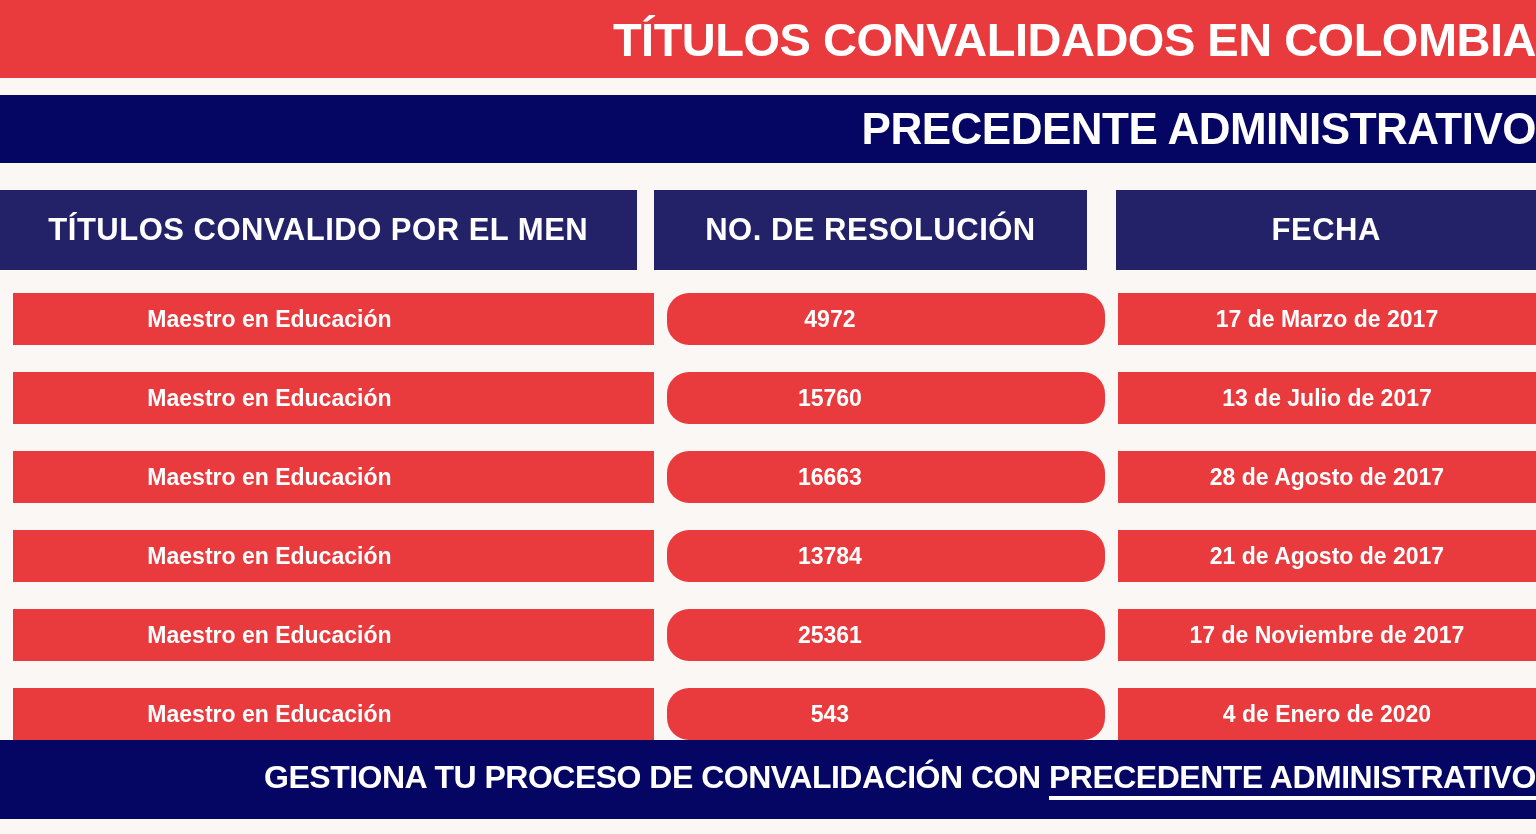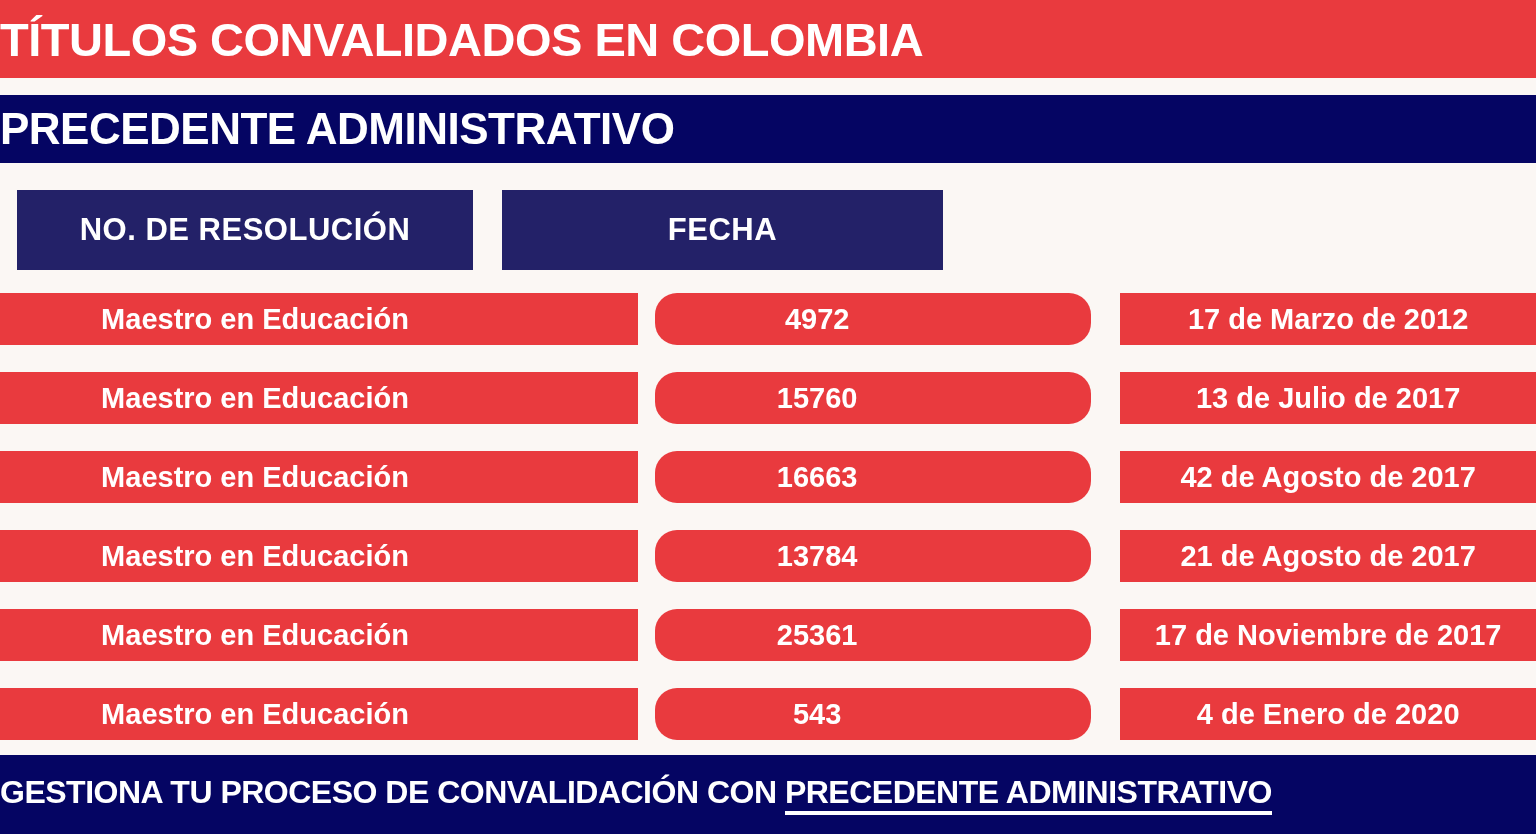--- a/index.html
+++ b/index.html
@@ -4,21 +4,21 @@
 <style>
   * { box-sizing: border-box; margin: 0; padding: 0; }
   html, body { width: 1536px; height: 834px; }
   body {
     background: #fbf7f4;
     font-family: "Liberation Sans", "DejaVu Sans", sans-serif;
     font-weight: bold;
     overflow: hidden;
   }
   .banner {
-    display: flex; align-items: center; justify-content: flex-start;
+    display: flex; align-items: center; justify-content: flex-end;
     color: #ffffff; text-align: center;
   }
   .banner-red {
     height: 78px;
     background: var(--red, #e93a3e);
     font-size: 47px;
     letter-spacing: -0.5px;
   }
   .banner-subtitle {
     height: 68px;
@@ -40,26 +40,26 @@
   .header-row .cell {
     height: 80px;
     background: var(--navy-header, #232168);
     font-size: 31px;
     letter-spacing: 0.5px;
   }
   .data-row + .data-row { margin-top: 27px; }
   .data-row .cell {
     height: 52px;
     background: var(--red, #e93a3e);
-    font-size: 29px;
+    font-size: 23px;
+    margin-left: 13px;
   }
   .cell-title { padding-right: 128px; }
   .cell-resolution { padding-right: 112px; border-radius: 22px; }
   .footer-banner {
-    margin-top: 15px;
     height: 79px;
     background: var(--navy-banner, #050563);
     font-size: 32px;
     letter-spacing: -0.5px;
   }
   .underline {
     display: inline-block;
     border-bottom: 4px solid #ffffff;
     padding-bottom: 1px;
     line-height: 1.05;
@@ -72,40 +72,41 @@
   <h1 style="font-size:inherit;">TÍTULOS CONVALIDADOS EN COLOMBIA</h1>
 </header>
 
 <div class="banner banner-subtitle">
   <h2 style="font-size:inherit;">PRECEDENTE ADMINISTRATIVO</h2>
 </div>
 
 <main class="table">
 
   <div class="row header-row">
+    <div class="cell c1">TÍTULOS CONVALIDO POR EL MEN</div>
     <div class="cell c2">NO. DE RESOLUCIÓN</div>
     <div class="cell c3">FECHA</div>
   </div>
 
   <div class="row data-row">
     <div class="cell c1 cell-title">Maestro en Educación</div>
     <div class="cell c2 cell-resolution">4972</div>
-    <div class="cell c3 cell-date">17 de Marzo de 2012</div>
+    <div class="cell c3 cell-date">17 de Marzo de 2017</div>
   </div>
 
   <div class="row data-row">
     <div class="cell c1 cell-title">Maestro en Educación</div>
     <div class="cell c2 cell-resolution">15760</div>
     <div class="cell c3 cell-date">13 de Julio de 2017</div>
   </div>
 
   <div class="row data-row">
     <div class="cell c1 cell-title">Maestro en Educación</div>
     <div class="cell c2 cell-resolution">16663</div>
-    <div class="cell c3 cell-date">42 de Agosto de 2017</div>
+    <div class="cell c3 cell-date">28 de Agosto de 2017</div>
   </div>
 
   <div class="row data-row">
     <div class="cell c1 cell-title">Maestro en Educación</div>
     <div class="cell c2 cell-resolution">13784</div>
     <div class="cell c3 cell-date">21 de Agosto de 2017</div>
   </div>
 
   <div class="row data-row">
     <div class="cell c1 cell-title">Maestro en Educación</div>

